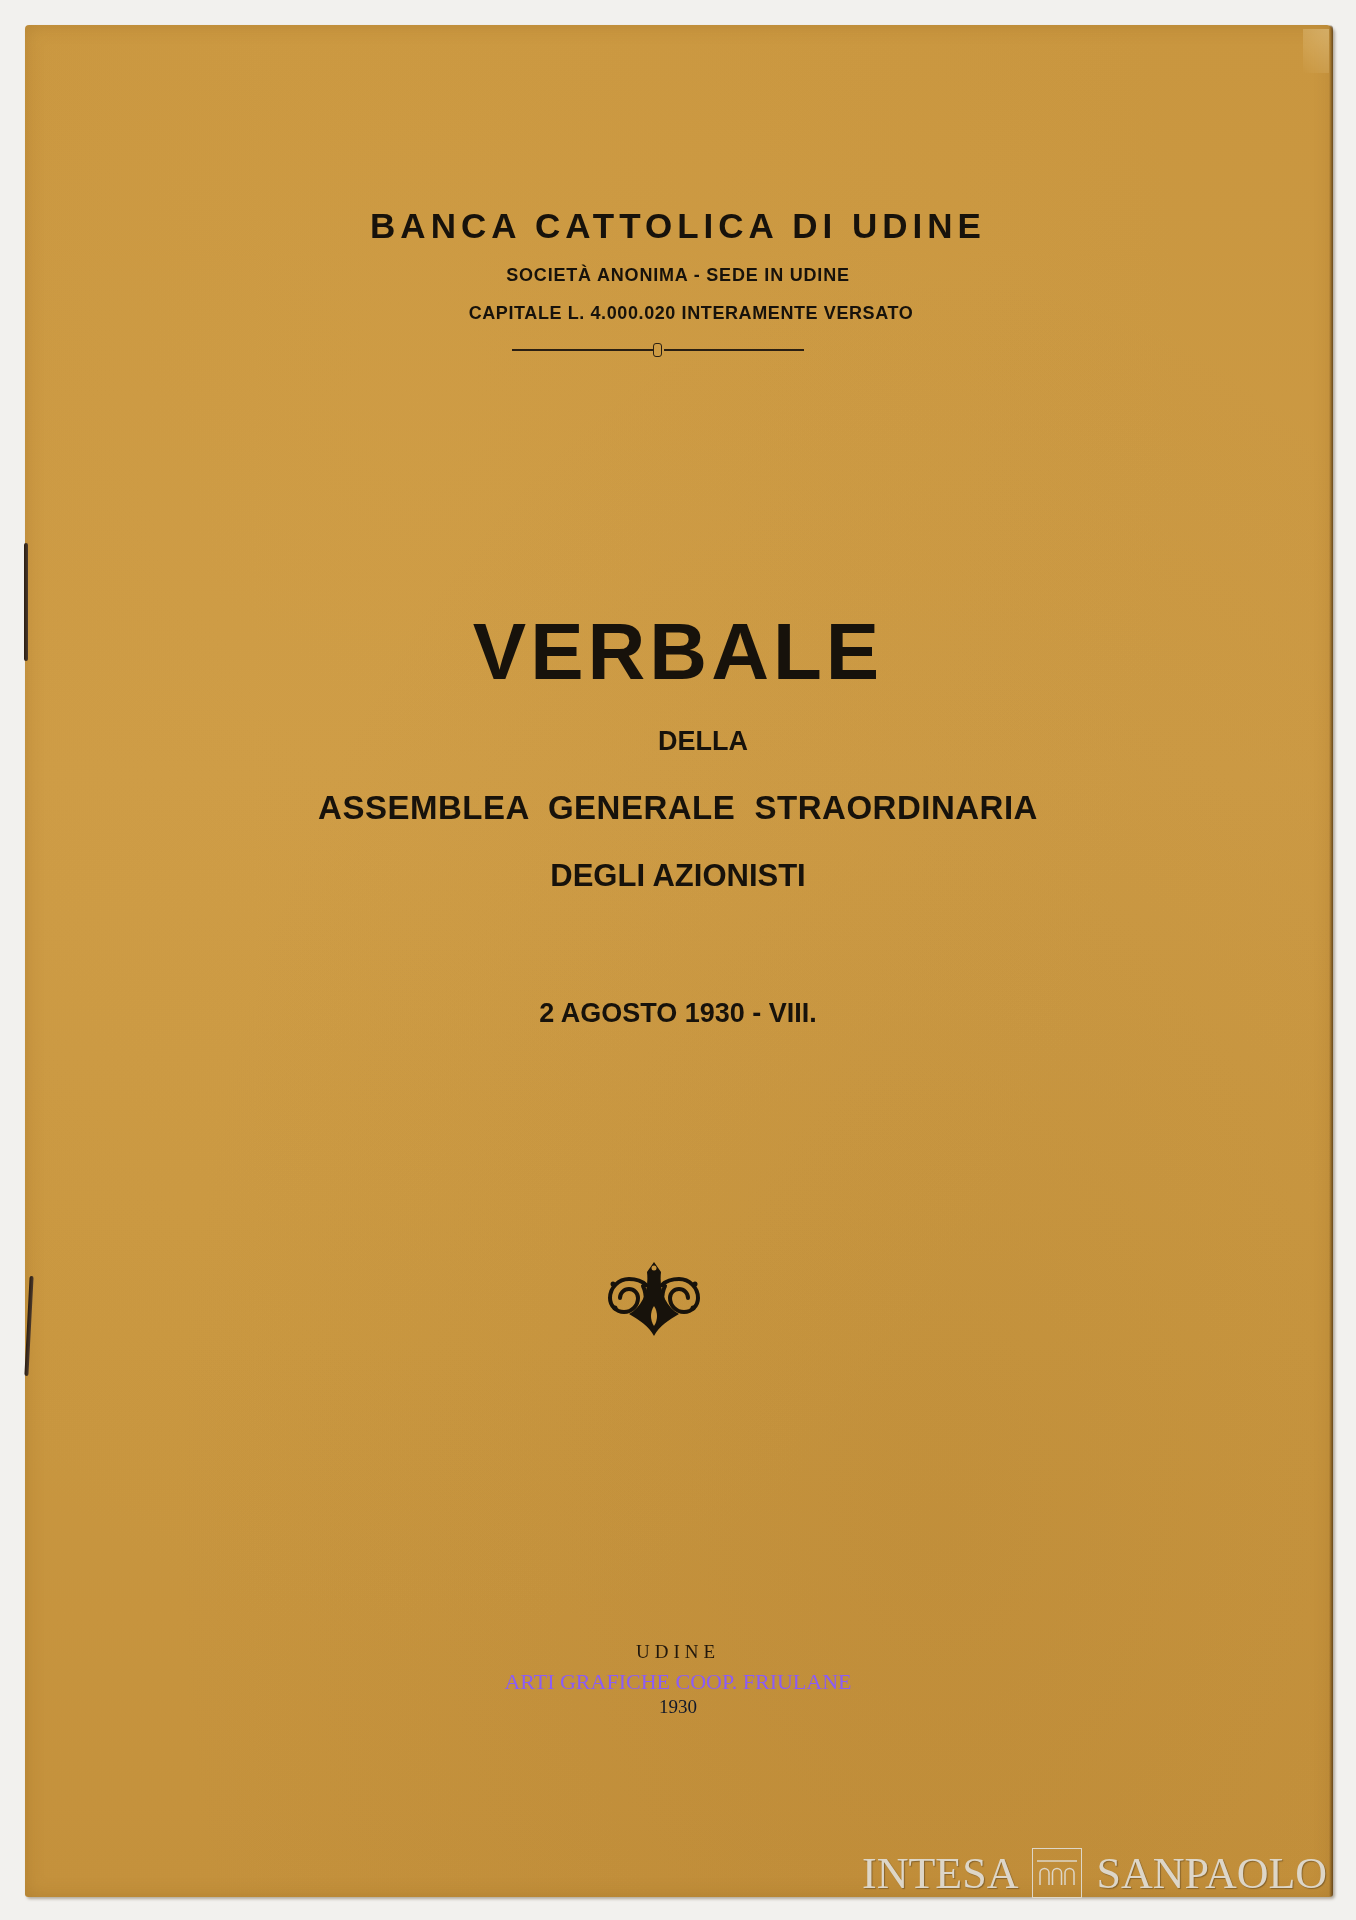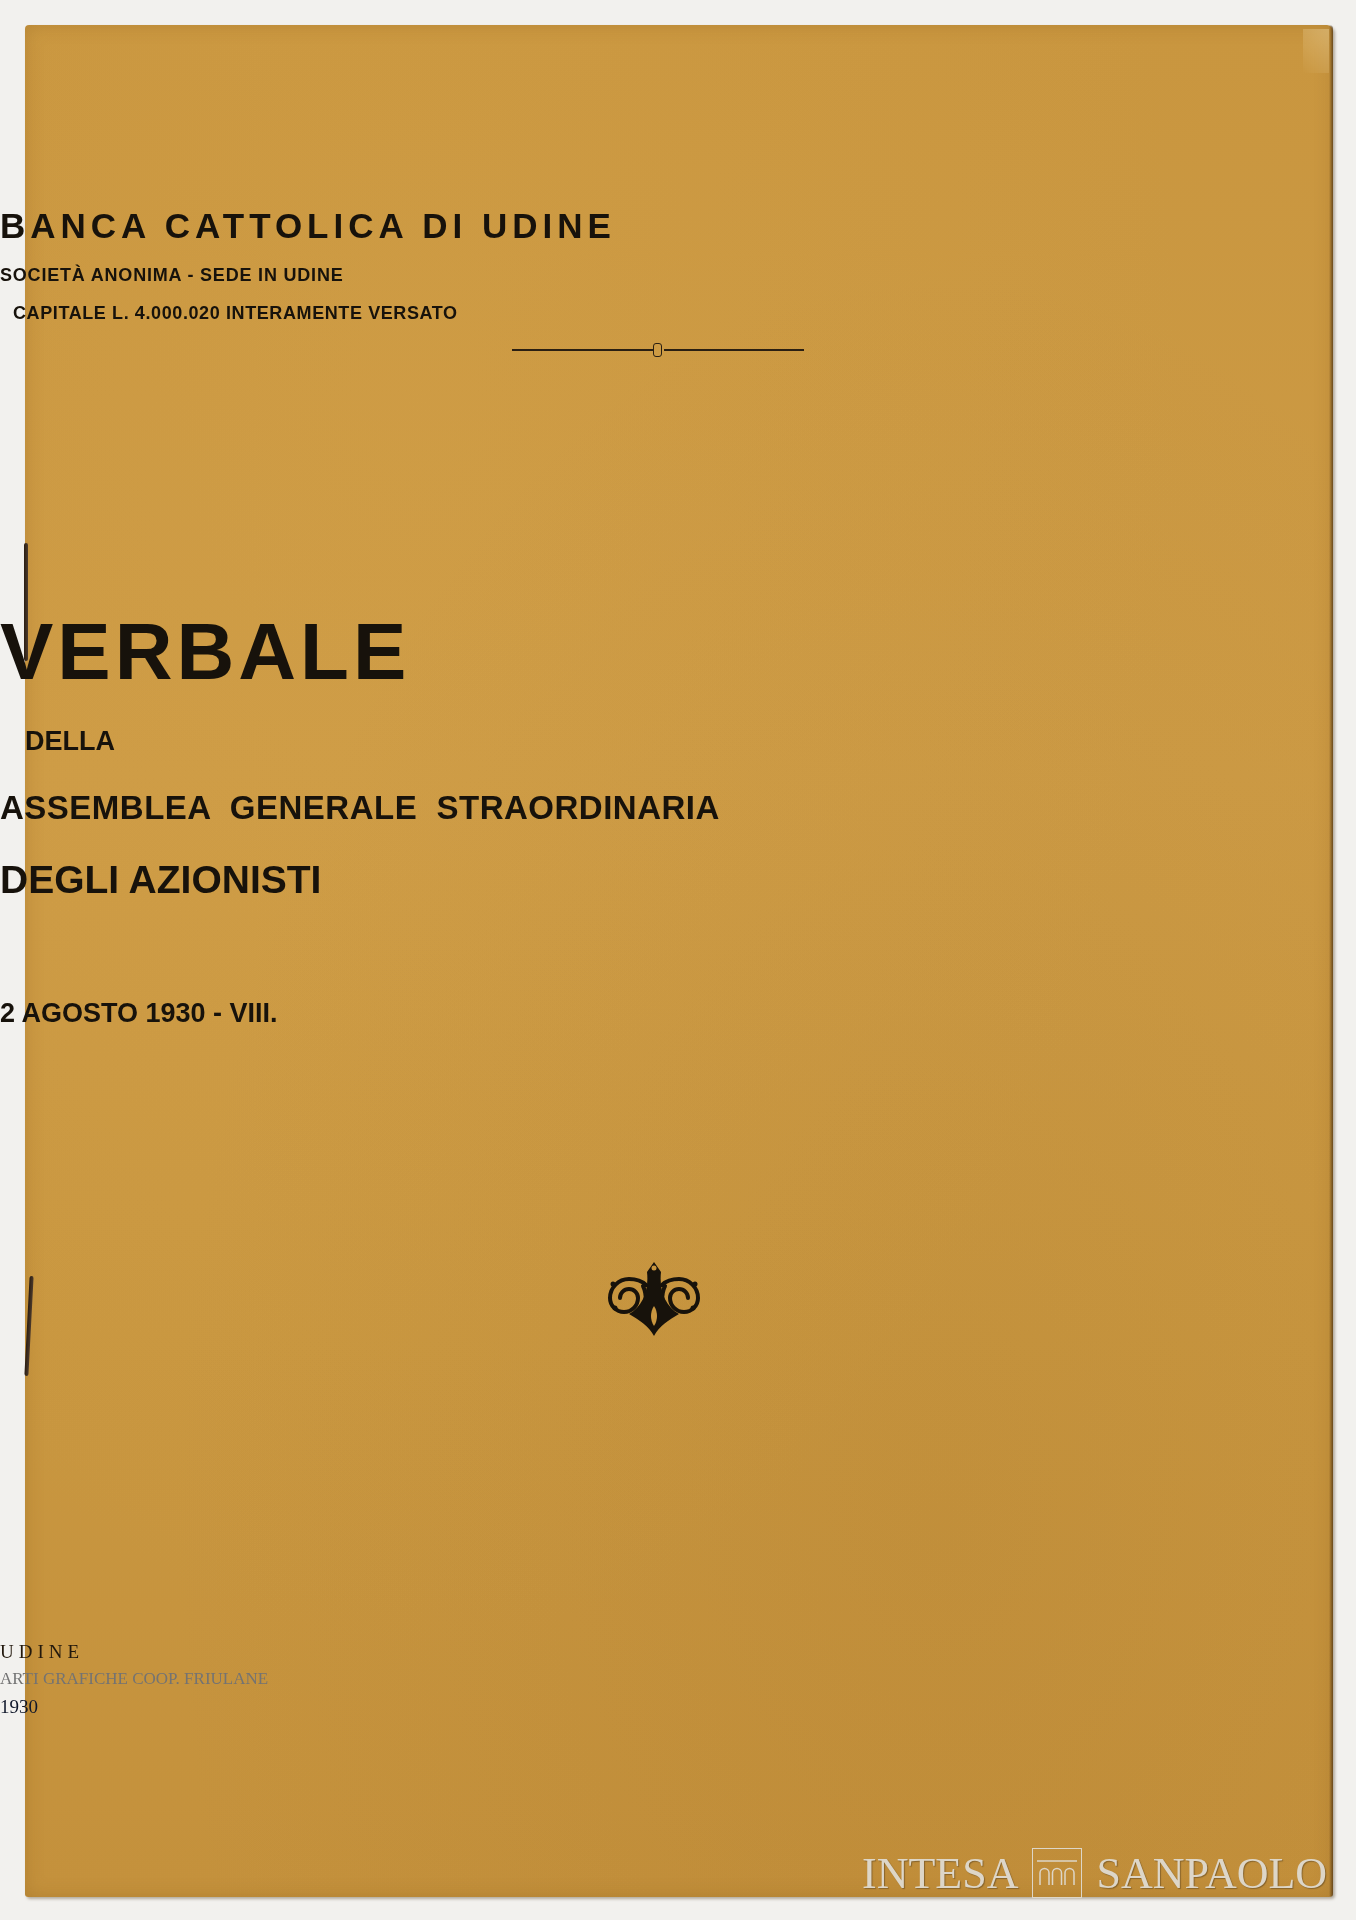--- a/index.html
+++ b/index.html
@@ -51,21 +51,21 @@
       background: linear-gradient(90deg, #2a1d12, #4b3a2c);
       border-radius: 3px;
     }
     .staple-top { left: 24px; top: 543px; height: 118px; }
     .staple-bottom { left: 27px; top: 1276px; height: 100px; transform: rotate(3deg); }
 
     .center-block {
       position: absolute;
       left: 0;
       width: 1356px;
-      text-align: left;
+      text-align: center;
       color: #17120b;
     }
     .bank-name {
       top: 206px;
       font-size: 35px;
       font-weight: bold;
       letter-spacing: 5px;
     }
     .society {
       top: 265px;
@@ -118,21 +118,21 @@
       margin-left: 25px;
     }
     .assembly {
       top: 789px;
       font-size: 33px;
       font-weight: bold;
       letter-spacing: 0.5px;
     }
     .degli {
       top: 858px;
-      font-size: 39px;
+      font-size: 31px;
       font-weight: bold;
     }
     .date {
       top: 982px;
       font-size: 27px;
       font-weight: bold;
       margin-top: 16px;
     }
     .ornament {
       position: absolute;
@@ -144,22 +144,22 @@
     .printer-city {
       top: 1641px;
       font-family: "Liberation Serif", serif;
       font-size: 19px;
       letter-spacing: 5px;
       color: #22180c;
     }
     .printer-name {
       top: 1669px;
       font-family: "Liberation Serif", serif;
-      font-size: 17px;
-      color: #737373;
+      font-size: 22px;
+      color: #8b5cf6;
     }
     .printer-year {
       top: 1696px;
       font-family: "Liberation Serif", serif;
       font-size: 19px;
       color: #0f172a;
     }
     .watermark {
       position: absolute;
       left: 862px;

